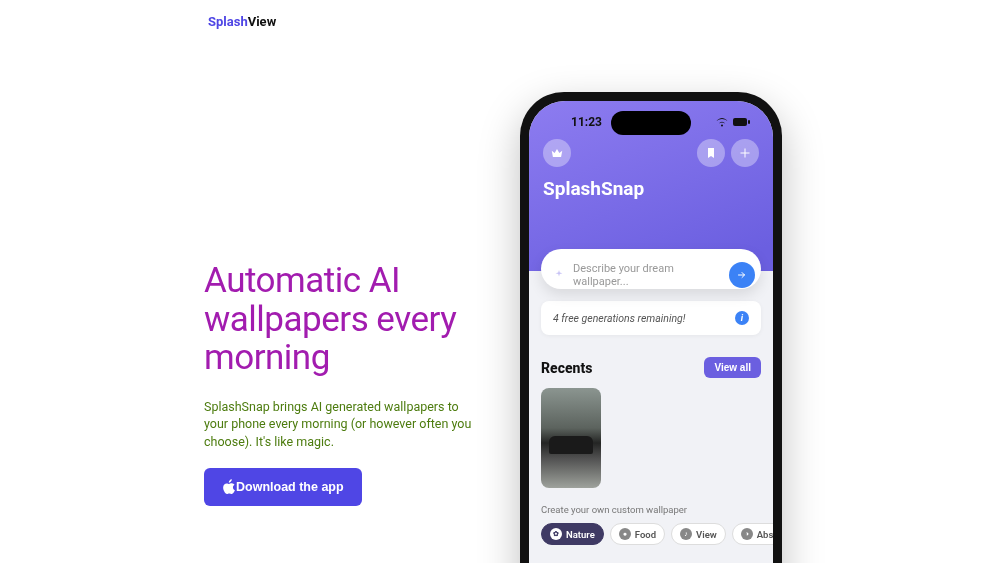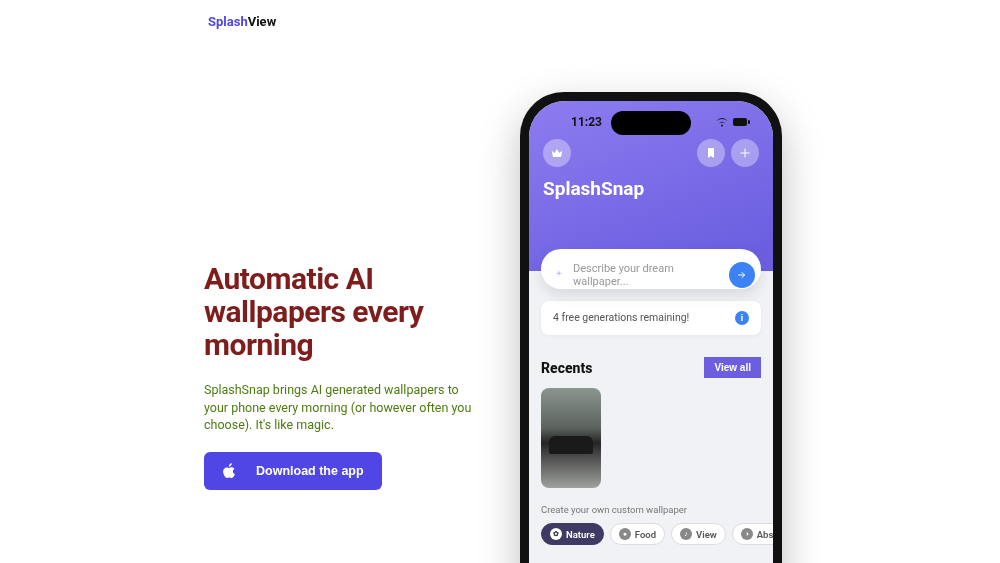--- a/index.html
+++ b/index.html
@@ -21,38 +21,38 @@
   .header .splash { color: #4F46E5; }
   .header .snap { color: #111111; }
 
   .hero-text {
     position: absolute;
     left: 204px;
     top: 262px;
     width: 300px;
   }
   .hero-title {
-    font-size: 30px;
-    font-weight: 700;
+    font-size: 35px;
+    font-weight: 400;
     line-height: 1.1;
-    color: #7f1d1d;
+    color: #a21caf;
     letter-spacing: -0.5px;
   }
   .hero-sub {
     margin-top: 20px;
     font-size: 12.5px;
     line-height: 1.4;
     color: #4d7c0f;
     width: 280px;
   }
   .download-btn {
     margin-top: 18px;
     display: inline-flex;
     align-items: center;
-    gap: 20px;
+    gap: 0;
     background: #4F46E5;
     color: #ffffff;
     font-size: 12.5px;
     font-weight: 600;
     padding: 11px 18px;
     border-radius: 6px;
     border: none;
     cursor: pointer;
   }
   .apple-icon { width: 14px; height: 16px; }
@@ -148,35 +148,36 @@
   }
   .phone-body {
     padding: 30px 12px 0 12px;
   }
   .gen-notice {
     background: #fff;
     border-radius: 8px;
     padding: 10px 12px;
     font-size: 10.5px;
     color: #555;
-    display:flex; justify-content:space-between; align-items:flex-start;
+    display:flex; justify-content:space-between; align-items:flex-end;
     box-shadow: 0 1px 4px rgba(0,0,0,0.05);
+    font-style: italic;
   }
   .info-dot {
     width:14px;height:14px;border-radius:50%;background:#3B82F6;color:#fff;
     display:flex;align-items:center;justify-content:center;font-size:9px;font-weight:700;
   }
   .recents-row {
     display:flex; justify-content:space-between; align-items:center;
     margin-top: 22px;
   }
   .recents-title { font-size: 14px; font-weight: 800; color:#111; }
   .viewall {
     background:#6b5fe0; color:#fff; font-size:10px; font-weight:600;
-    padding: 5px 10px; border-radius: 0; border:none;
+    padding: 5px 10px; border-radius: 6px; border:none;
   }
   .recent-thumb {
     margin-top: 10px;
     width: 60px; height: 100px;
     border-radius: 8px;
     background: linear-gradient(#8b9590 0%, #5c635e 40%, #242524 55%, #505050 70%, #9ea29c 100%);
     position:relative;
     overflow:hidden;
   }
   .recent-thumb::after{

